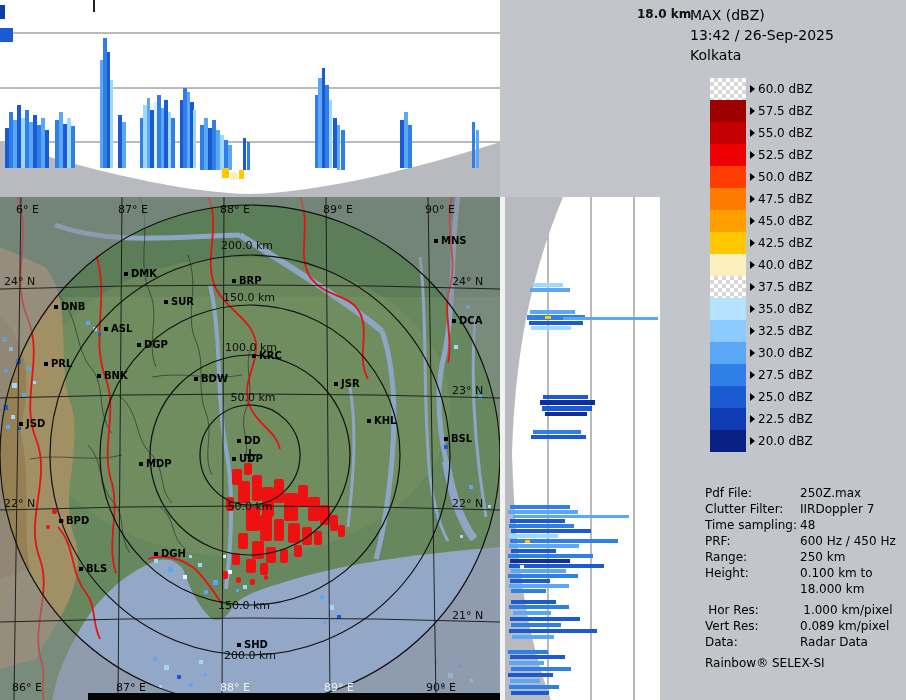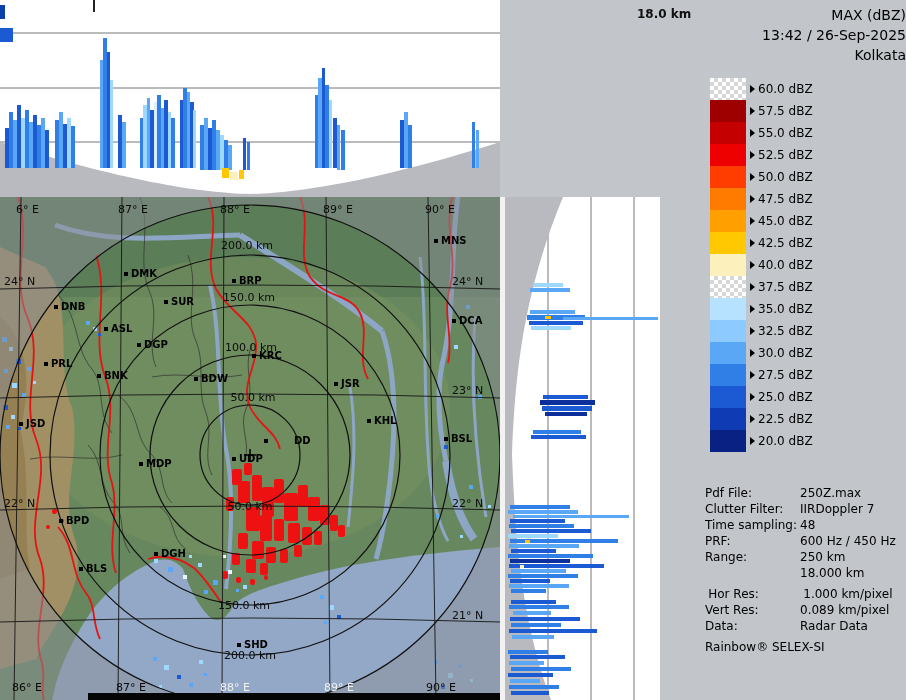--- a/index.html
+++ b/index.html
@@ -8,21 +8,21 @@
   .panel{position:absolute;}
   #top-panel{left:0;top:0;width:500px;height:197px;background:#fff;}
   #gap-strip{left:500px;top:197px;width:5px;height:503px;background:#f2f2f2;}
   #map-panel{left:0;top:197px;width:500px;height:503px;background:#0f766e;}
   #side-panel{left:505px;top:197px;width:155px;height:503px;background:#fff;}
   .float-label{position:absolute;font-size:12px;color:#101010;white-space:nowrap;}
   #label-topheight{left:637px;top:7px;font-weight:bold;}
   #label-sideheight{left:506px;top:178px;margin-top:24px;}
   
   #legend{position:absolute;left:660px;top:0;width:246px;height:700px;}
-  .lg-head{position:absolute;left:30px;top:5px;width:216px;text-align:right;color:#000;}
+  .lg-head{position:absolute;left:30px;top:5px;width:216px;text-align:left;color:#000;}
   .lg-head div{font-size:14px;line-height:20px;}
   #legend-entries{position:absolute;left:50px;top:78px;}
   .lg-row{display:flex;align-items:center;height:22px;}
   .lg-swatch{width:36px;height:22px;flex:0 0 36px;}
   .checker{background-color:#fff;background-image:linear-gradient(45deg,#d7d7d7 25%,transparent 25%,transparent 75%,#d7d7d7 75%),linear-gradient(45deg,#d7d7d7 25%,transparent 25%,transparent 75%,#d7d7d7 75%);background-position:0 0,4px 4px;background-size:8px 8px;}
   .lg-arrow{width:0;height:0;border-left:5px solid #000;border-top:4px solid transparent;border-bottom:4px solid transparent;margin-left:4px;}
   .lg-label{font-size:12px;color:#000;margin-left:3px;white-space:nowrap;}
   #info{position:absolute;left:45px;top:485px;font-size:12px;color:#000;}
   .info-row{display:flex;height:16px;line-height:16px;}
   .info-row.gap{margin-top:5px;justify-content:center;}
@@ -352,21 +352,21 @@
           <span>JSR</span>
         </div>
         <div class="station" style="left: 367px; top: 218px;">
           <span class="stdot"></span>
           <span>KHL</span>
         </div>
         <div class="station" style="left: 444px; top: 236px;">
           <span class="stdot"></span>
           <span>BSL</span>
         </div>
-        <div class="station" style="left: 264px; top: 238px; gap: 23px;">
+        <div class="station" style="left: 237px; top: 238px;">
           <span class="stdot"></span>
           <span>DD</span>
         </div>
         <div class="station" style="left: 232px; top: 256px;">
           <span class="stdot"></span>
           <span>UDP</span>
         </div>
         <div class="station" style="left: 139px; top: 261px;">
           <span class="stdot"></span>
           <span>MDP</span>
@@ -567,20 +567,24 @@
           </div>
           <div class="info-row">
             <span class="info-label">PRF:</span>
             <span class="info-value">600 Hz / 450 Hz</span>
           </div>
           <div class="info-row">
             <span class="info-label">Range:</span>
             <span class="info-value">250 km</span>
           </div>
           <div class="info-row">
+            <span class="info-label">Height:</span>
+            <span class="info-value">0.100 km to</span>
+          </div>
+          <div class="info-row">
             <span class="info-label"></span>
             <span class="info-value">18.000 km</span>
           </div>
           <div class="info-row gap">
             <span class="info-label">Hor Res:</span>
             <span class="info-value">1.000 km/pixel</span>
           </div>
           <div class="info-row">
             <span class="info-label">Vert Res:</span>
             <span class="info-value">0.089 km/pixel</span>

